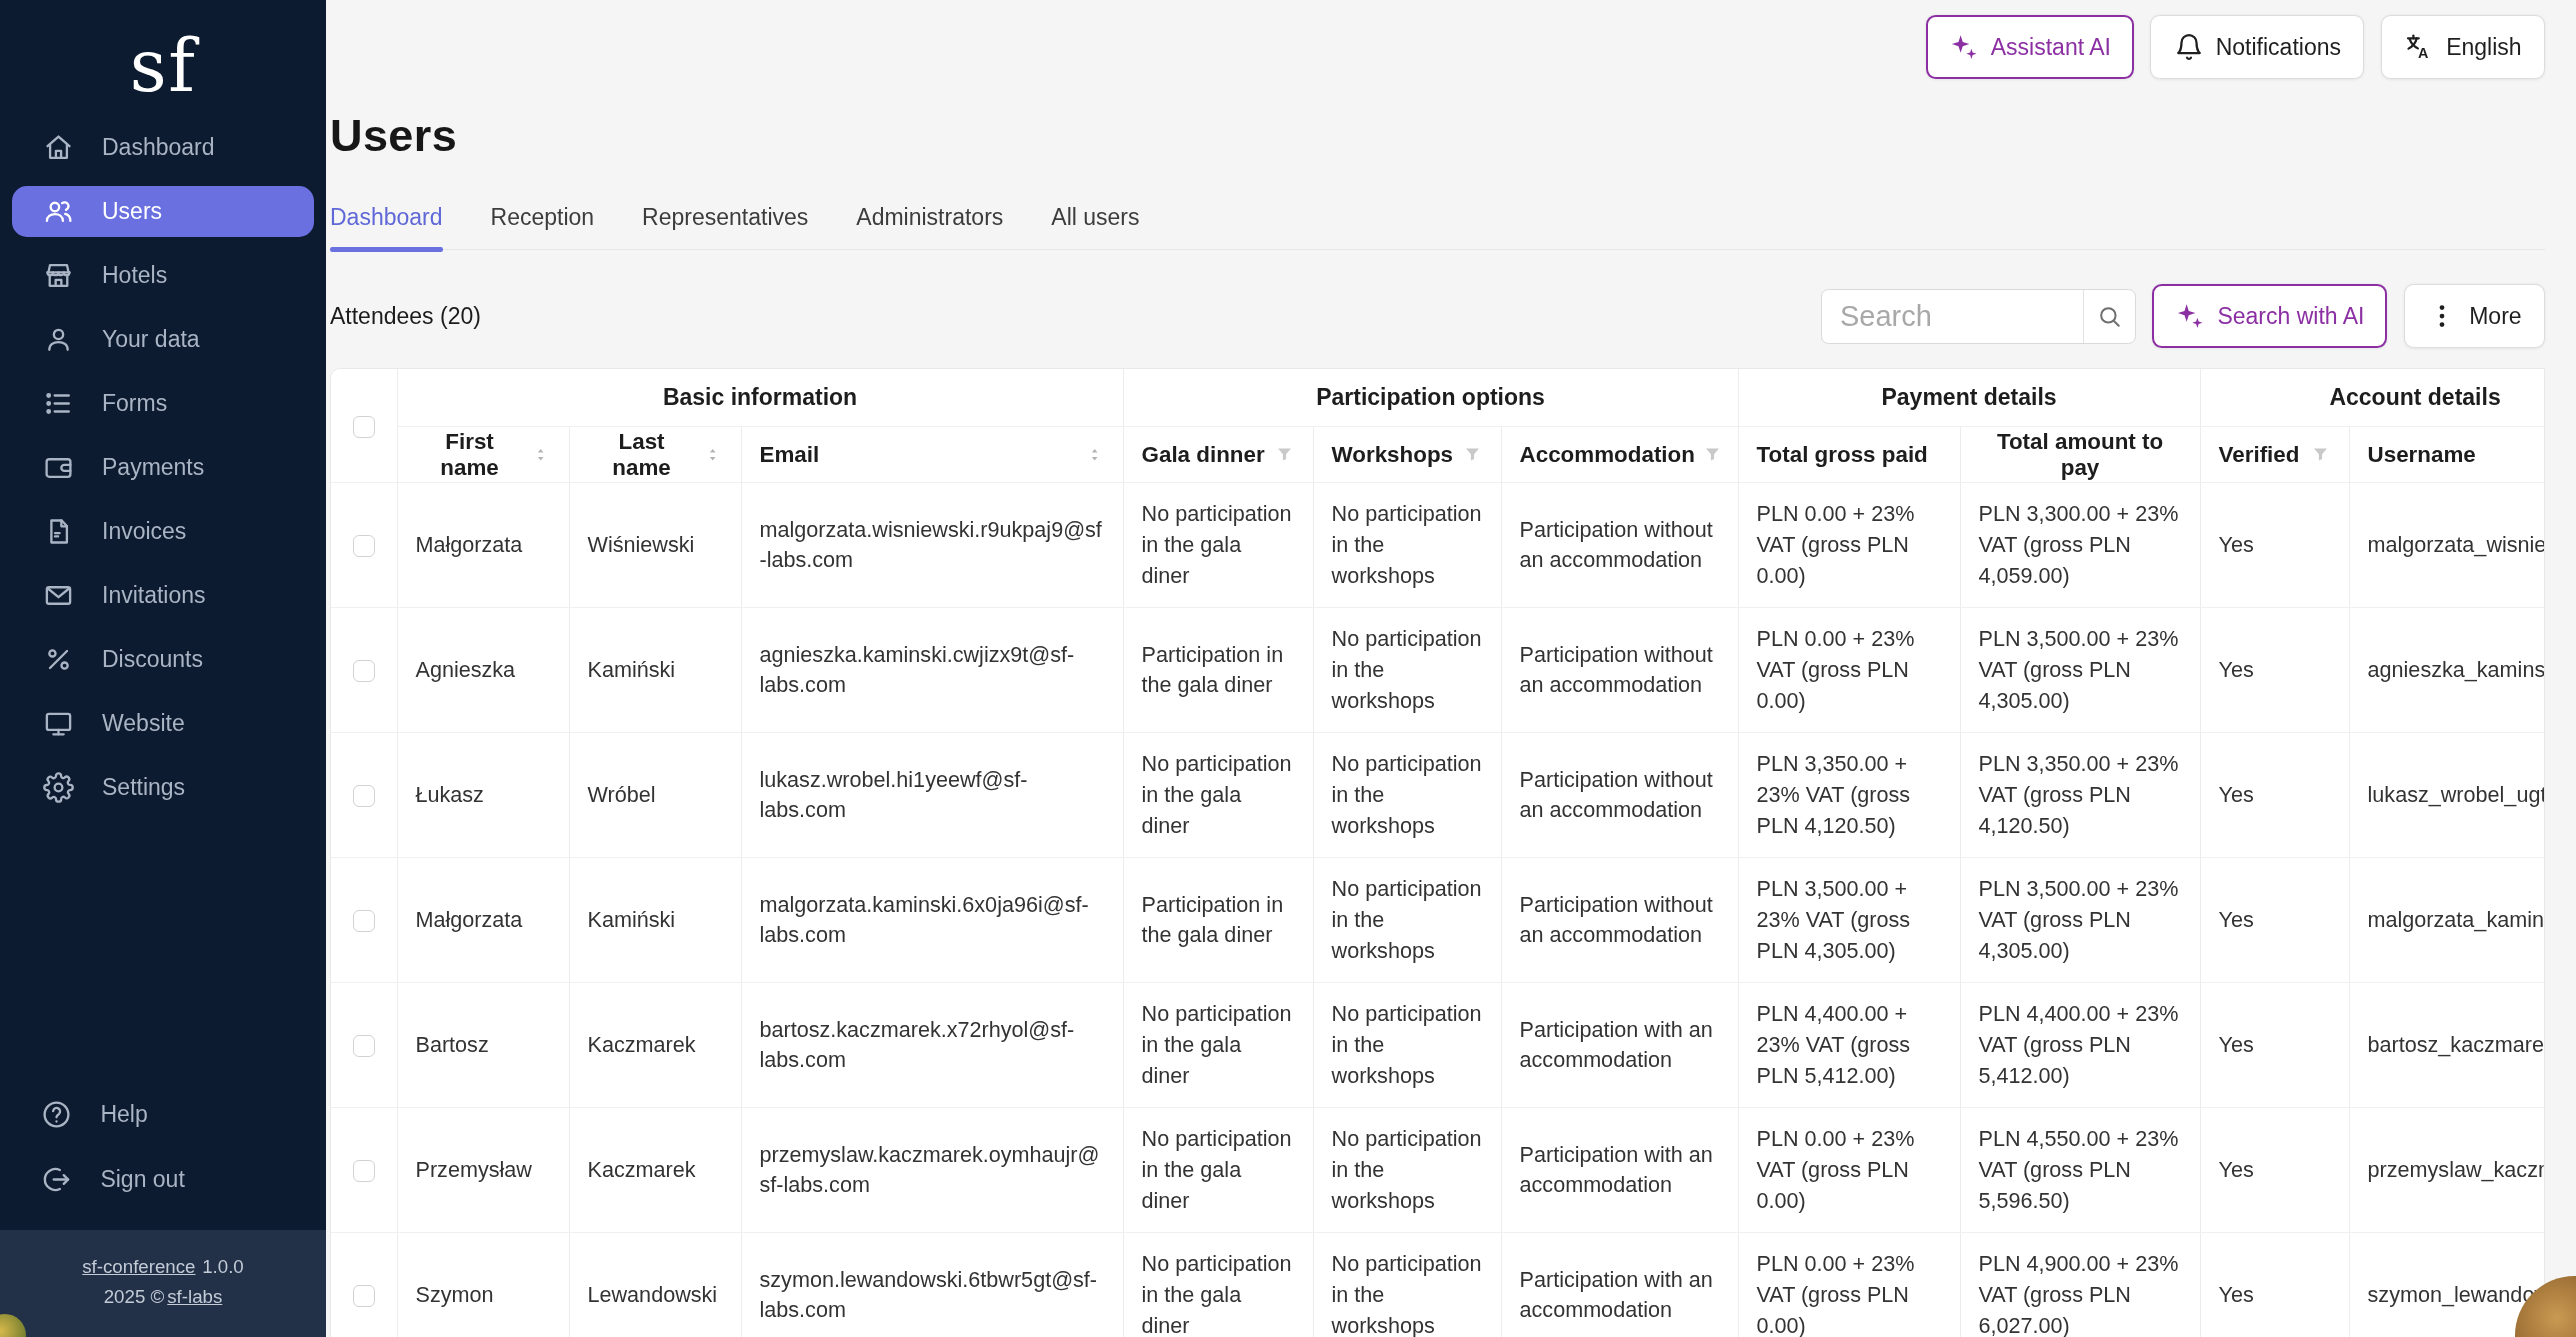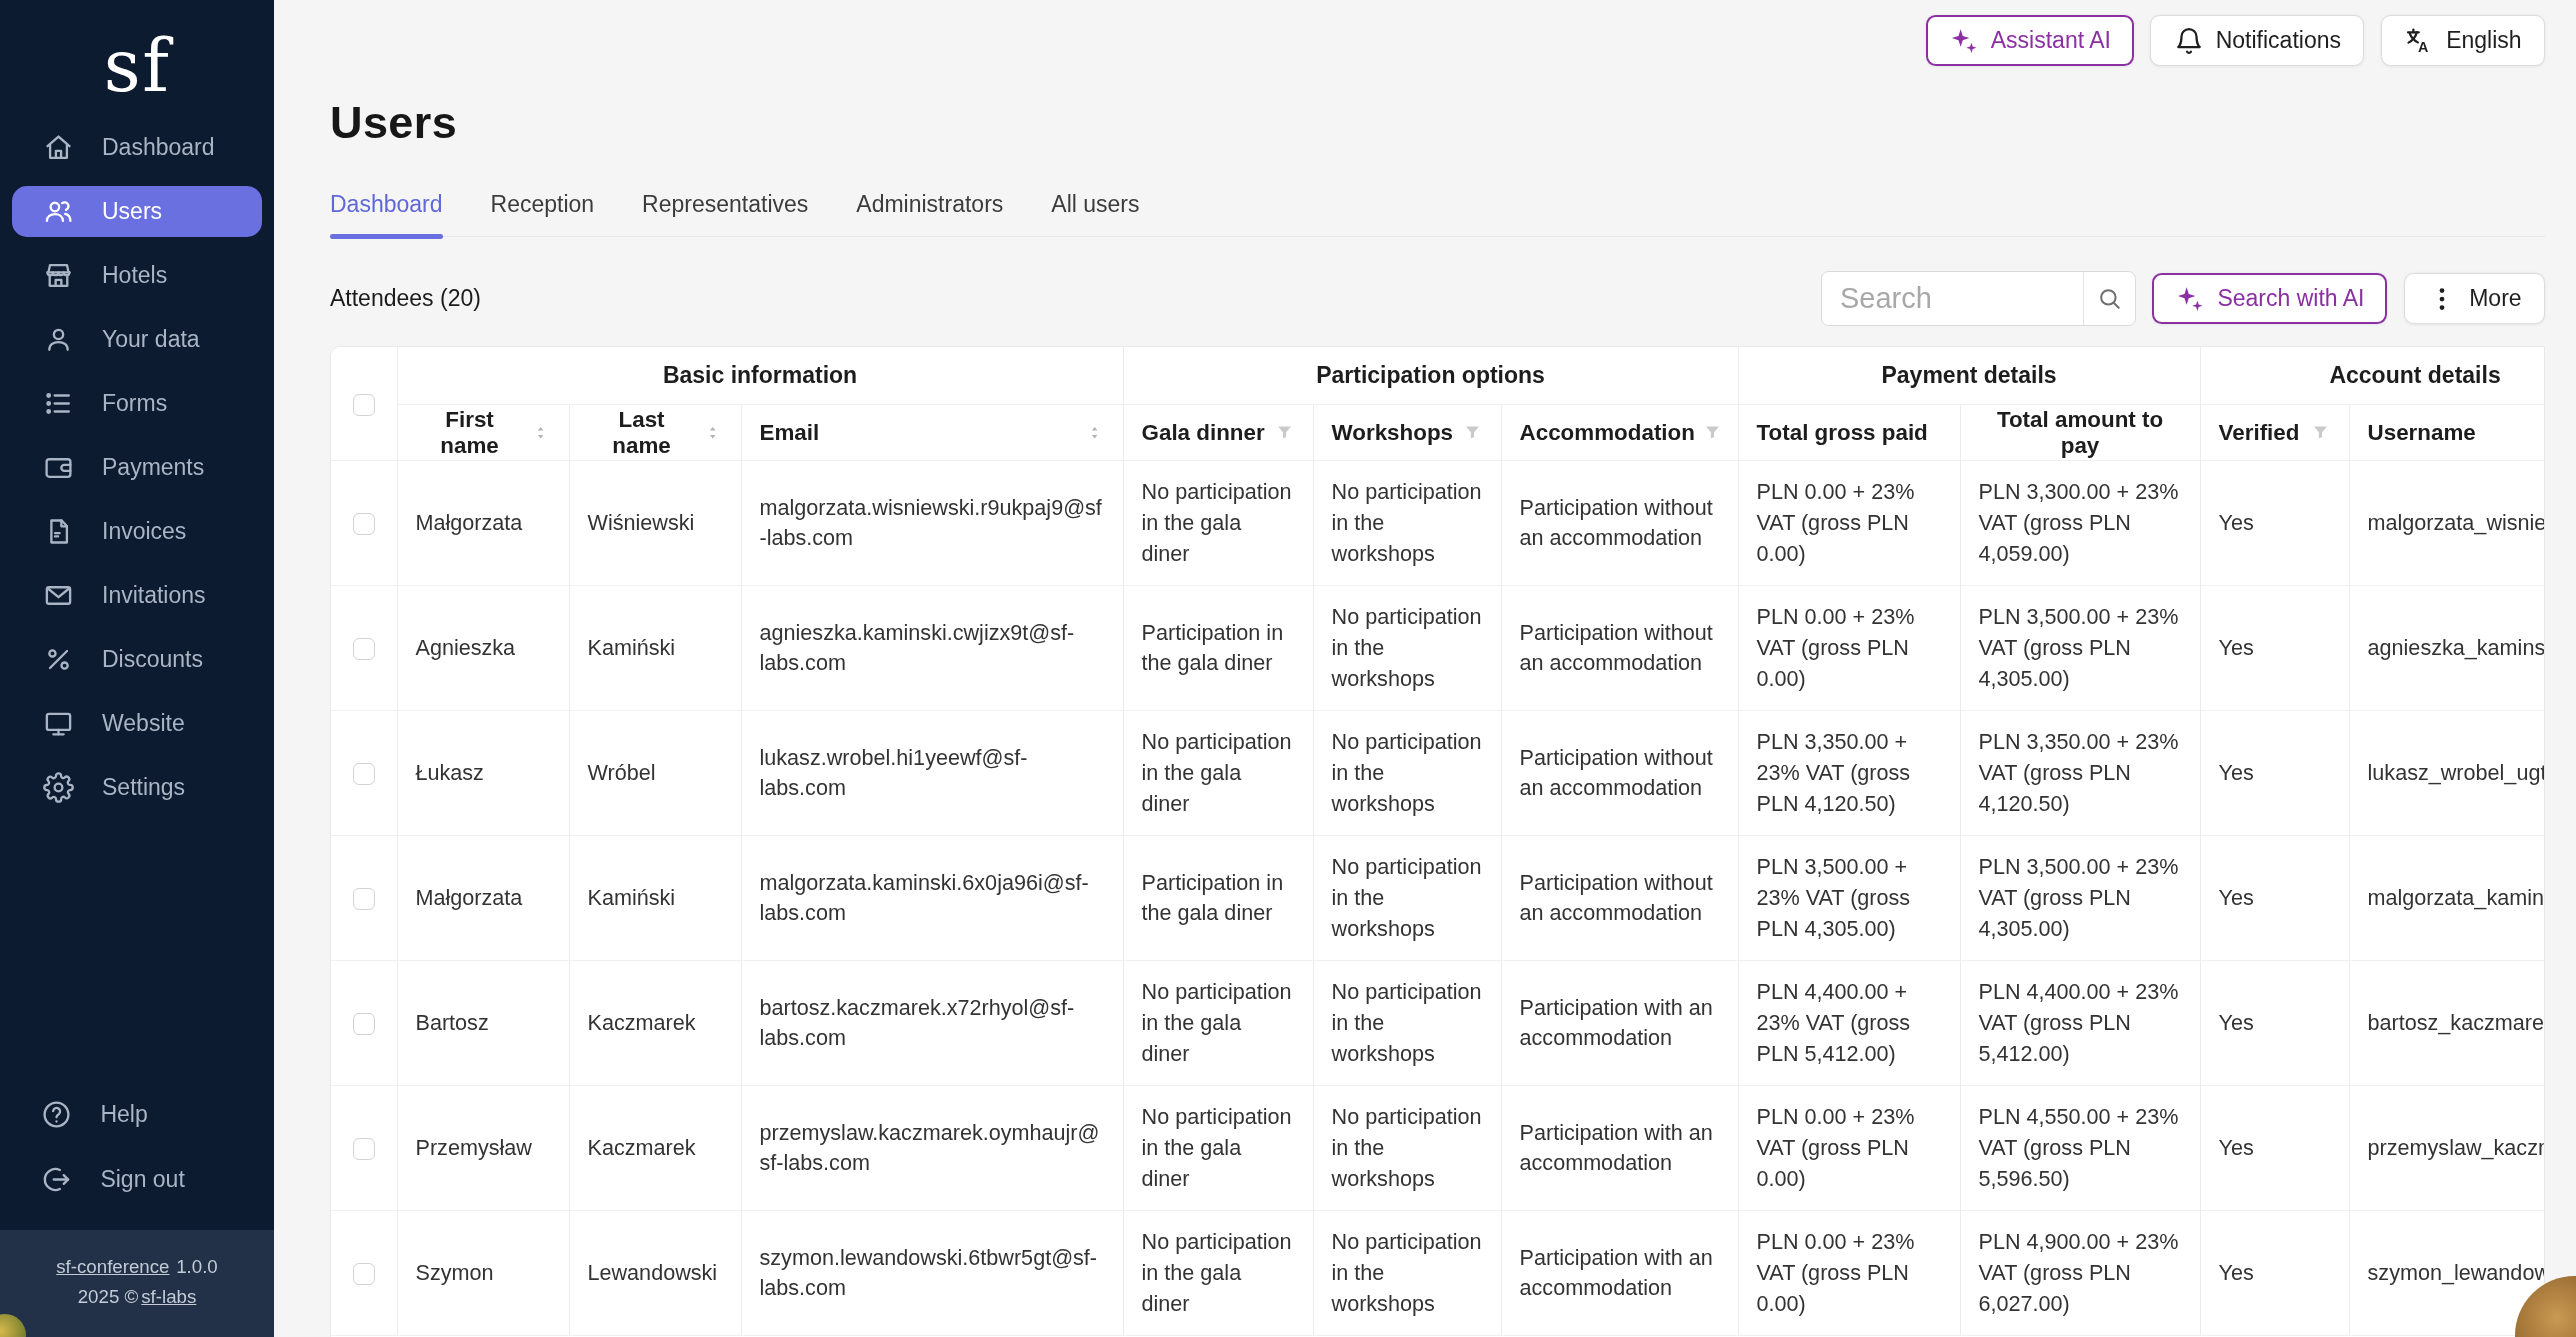--- a/index.html
+++ b/index.html
@@ -7,21 +7,21 @@
   body {
     position:relative;
     background:var(--page-bg,#f5f5f6);
     font-family:"Liberation Sans","DejaVu Sans",sans-serif;
     color:#222;
   }
   svg.ic { display:block; }
 
   
   .sidebar {
-    position:absolute; left:0; top:0; bottom:0; width:274px;
+    position:absolute; left:0; top:0; bottom:0; width:326px;
     background:var(--sidebar-bg,#0d1b31);
     display:flex; flex-direction:column; color:#a9b4c4;
   }
   .logo {
     font-family:"DejaVu Serif",serif; font-weight:400;
     font-size:72px; color:#fff; text-align:center;
     margin-top:16.4px; height:101px; line-height:101px; letter-spacing:1.5px;
   }
   .side-nav { margin-top:4.5px; display:flex; flex-direction:column; gap:13px; padding:0 12px; }
   .nav-item {
@@ -41,21 +41,21 @@
   .side-footer .ver { margin-left:6.7px; }
   .side-footer .cr  { margin-right:3px; }
 
   
   .main {
     position:absolute; left:297px; top:0; right:0; bottom:0;
     padding:15px 31px 0 33px;
   }
   .topbar { display:flex; justify-content:flex-end; gap:16.4px; }
   .btn {
-    display:inline-flex; align-items:center; gap:12px; height:51px; padding:0 22.4px;
+    display:inline-flex; align-items:center; gap:12px; height:64px; padding:0 22.4px;
     background:#fff; border:0.7px solid #dcdcdc; border-radius:9.7px;
     font-size:23px; color:#1f1f1f; box-shadow:0 0.7px 3px rgba(0,0,0,.07); cursor:pointer;
     white-space:nowrap;
   }
   .btn svg.ic { width:30px; height:30px; }
   .btn.accent { border:2.2px solid var(--accent-purple,#8b2fa3); color:var(--accent-purple,#8b2fa3); padding:0 21px; }
 
   .page-title { font-size:45px; font-weight:600; color:#171717; margin-top:31px; letter-spacing:0.4px; }
 
   .tabs { display:flex; gap:48px; margin-top:42px; position:relative; }

